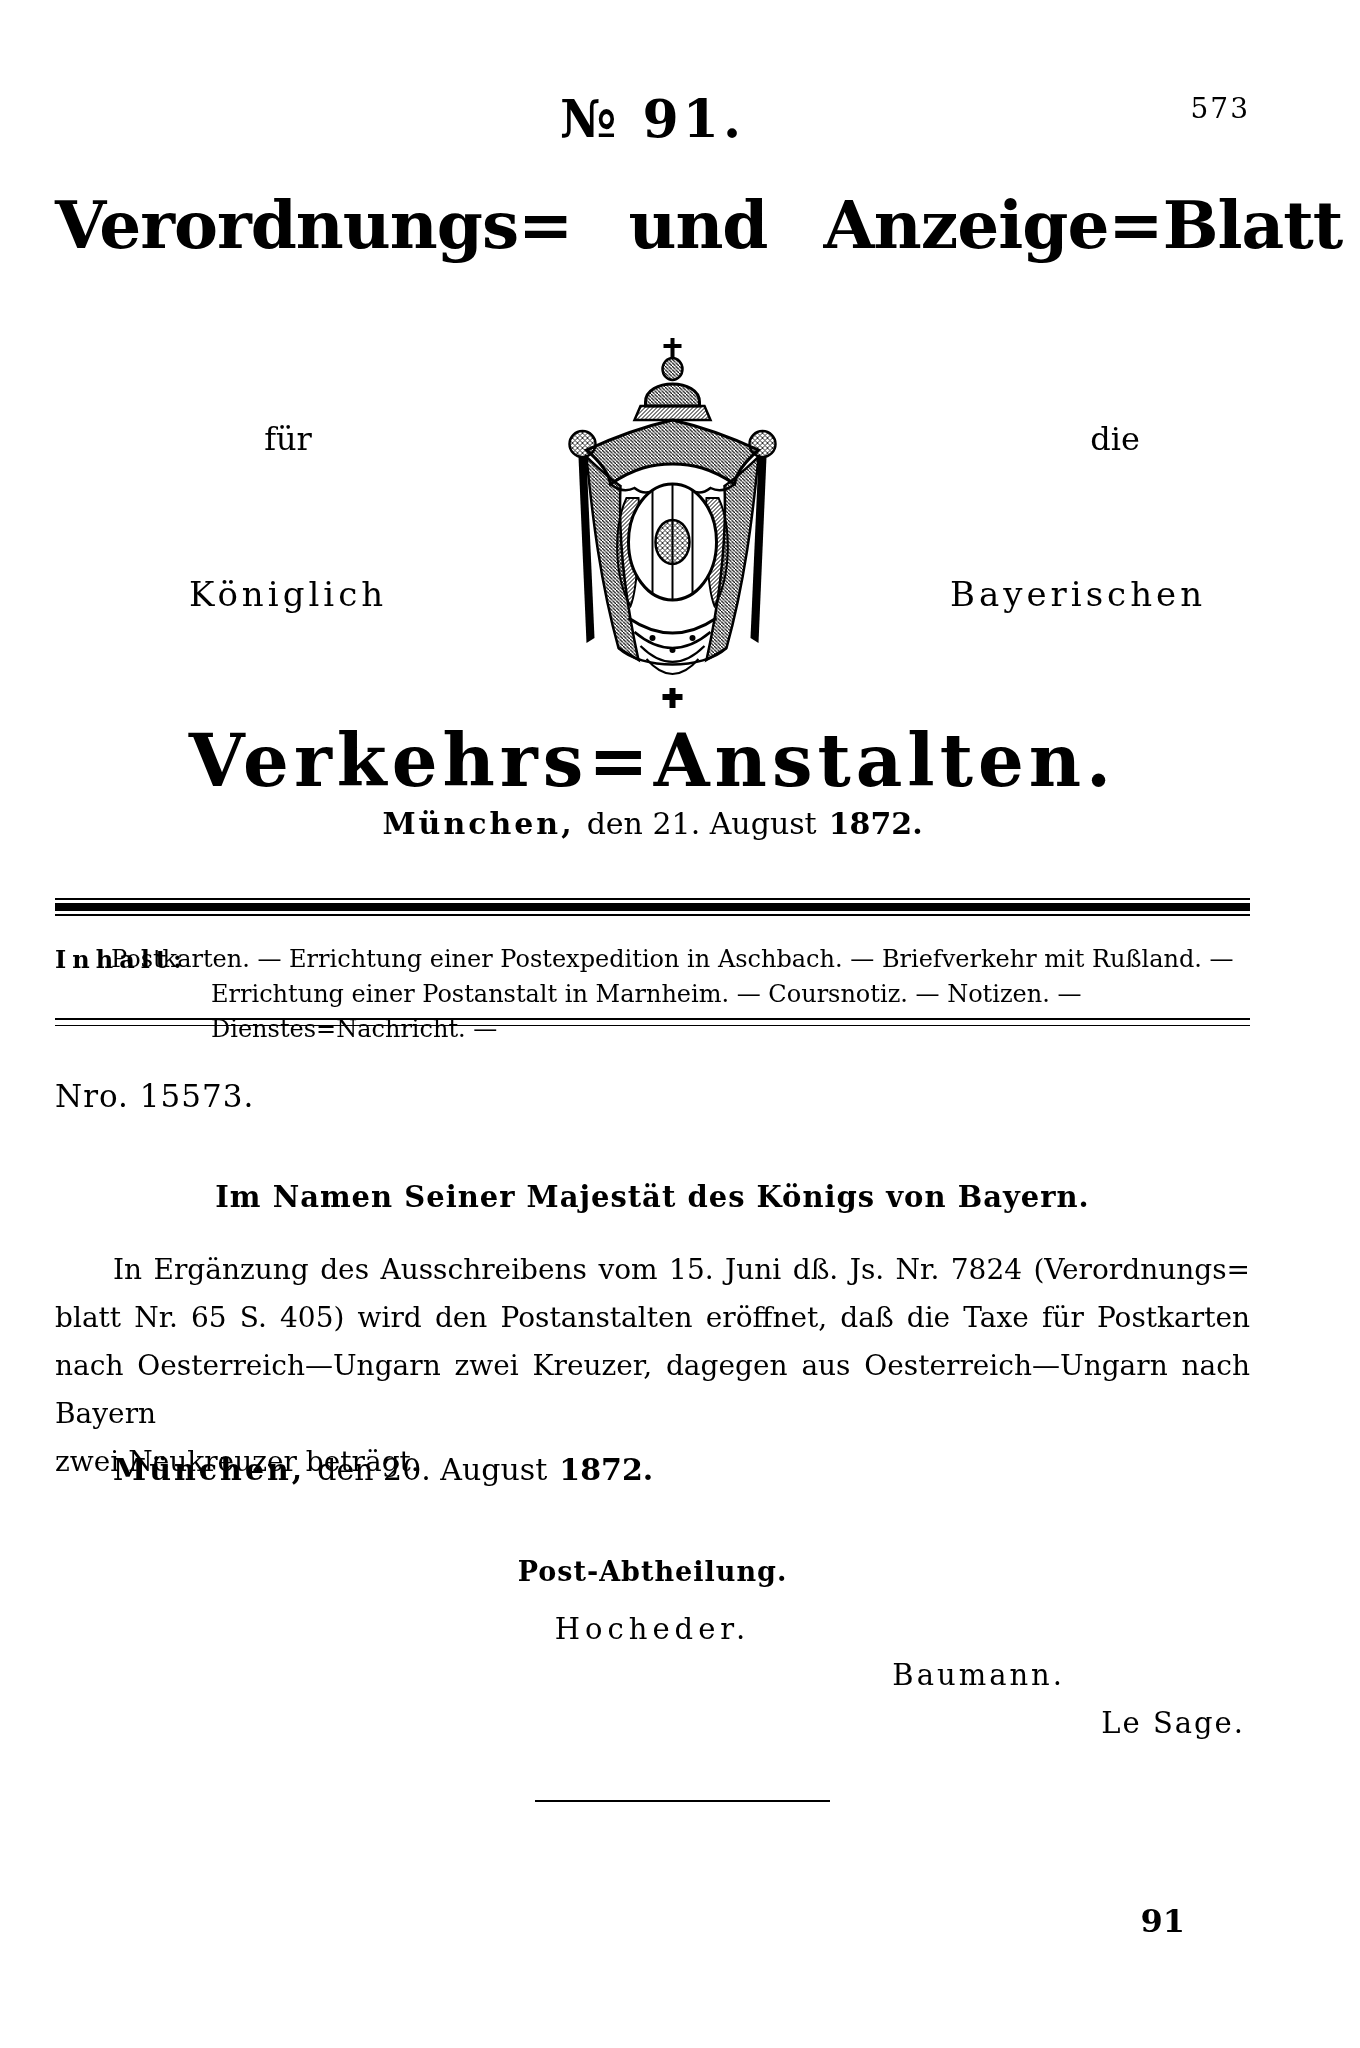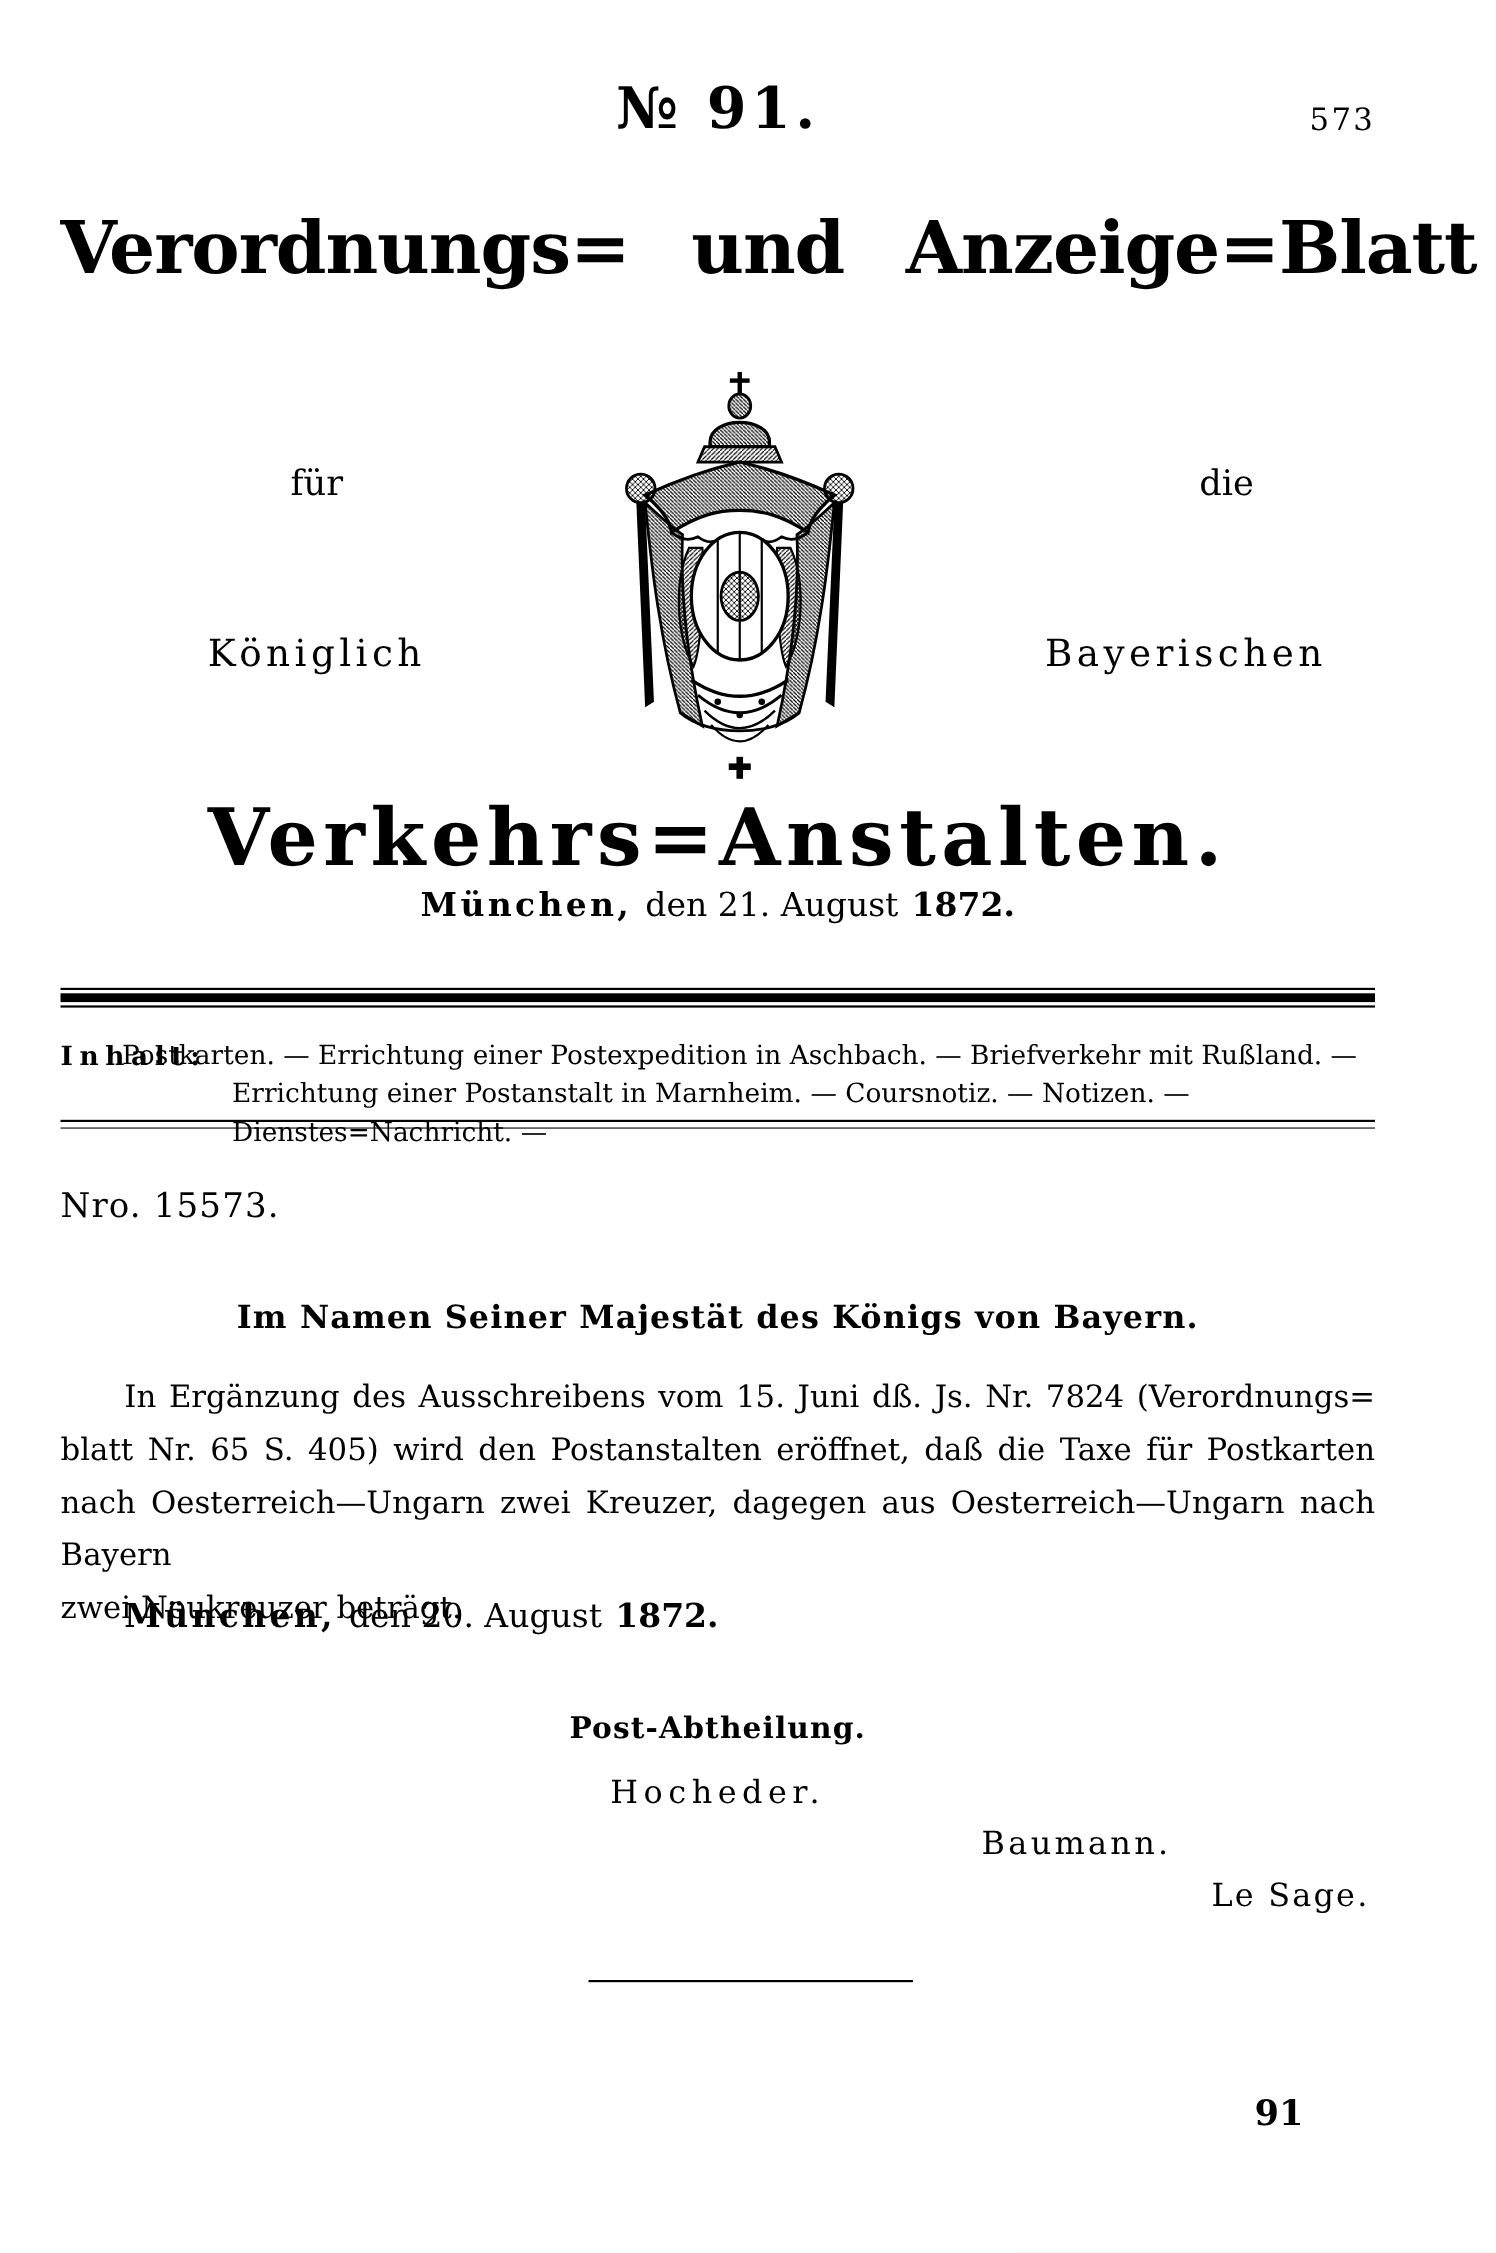--- a/index.html
+++ b/index.html
@@ -6,21 +6,21 @@
   .page{
     position:relative;
     width:1360px;height:2048px;
     background:#ffffff;
     color:#000;
     font-family:"DejaVu Serif","Liberation Serif",serif;
     overflow:hidden;
   }
   .content{position:absolute;left:55px;top:0;width:1195px;height:2048px;}
 
-  .issue-line{position:absolute;top:68px;width:100%;text-align:center;
+  .issue-line{position:absolute;top:88px;width:100%;text-align:center;
     font-size:52px;font-weight:bold;letter-spacing:4px;}
   .page-num-top{position:absolute;top:92px;right:0;font-size:28px;letter-spacing:2px;}
 
   .masthead-title{position:absolute;top:186px;width:100%;text-align:center;
     font-size:66px;font-weight:bold;letter-spacing:-1px;word-spacing:34px;white-space:nowrap;}
 
   .emblem-section{position:absolute;top:298px;width:100%;height:430px;}
   .word-fuer{position:absolute;left:233px;top:122px;transform:translateX(-50%);font-size:32px;}
   .word-die{position:absolute;left:1060px;top:122px;transform:translateX(-50%);font-size:32px;}
   .word-koeniglich{position:absolute;left:233px;top:276px;transform:translateX(-50%);

